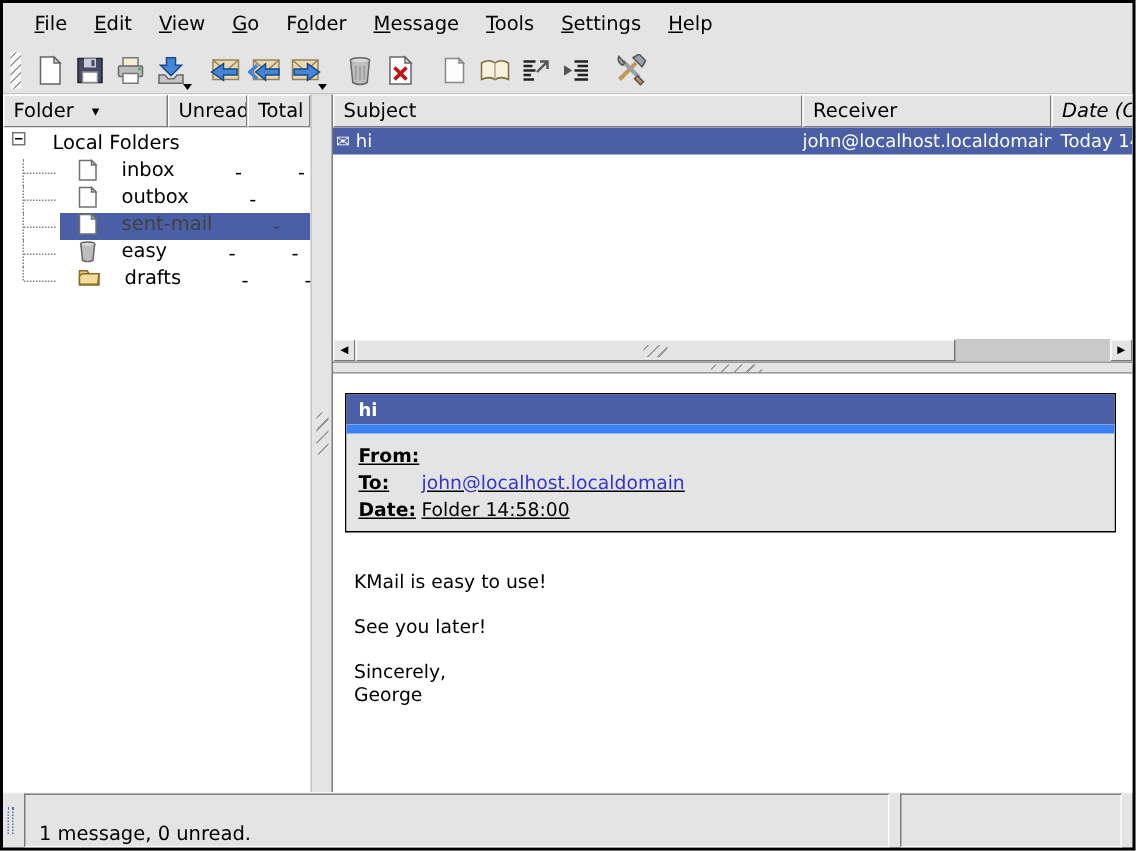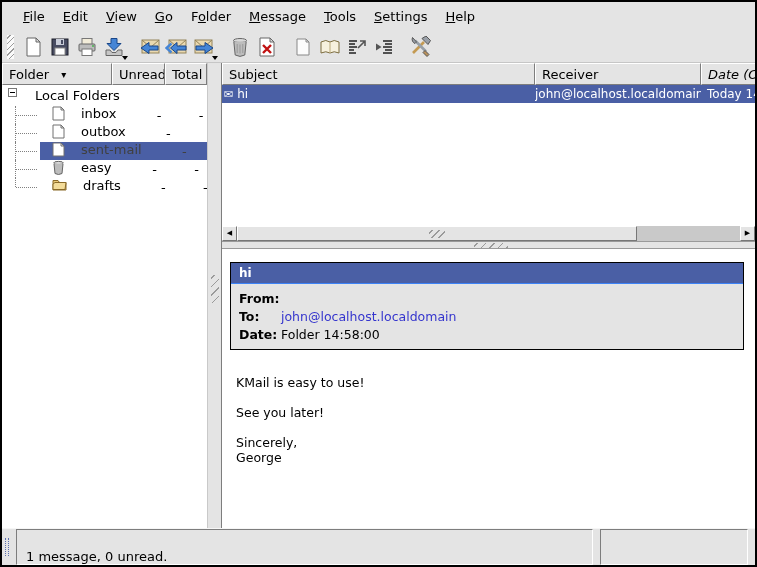--- a/index.html
+++ b/index.html
@@ -91,21 +91,21 @@
   .hsplitter { flex:0 0 8px; background:var(--chrome); border-top:1px solid #9a9a9a;
                border-bottom:1px solid #9a9a9a; position:relative; }
   .grip-h { position:absolute; left:252px; top:1px; width:34px; height:5px;
       background:repeating-linear-gradient(135deg,transparent 0 2px,#9a9a9a 2px 3px,transparent 3px 6px); }
 
   
   .preview { flex:1 1 auto; background:#fff; overflow:hidden; }
   .pv-box { margin:13px 11px 0 8px; border:1px solid #000; }
   .pv-title { height:20px; background:var(--selection); color:#fff; font-weight:bold; font-size:12px;
               display:flex; align-items:center; padding-left:8px; }
-  .pv-info { background:var(--chrome); border-top:1px solid #3b82f6; padding:5px 0 6px; }
+  .pv-info { background:var(--chrome); border-top:6px solid #3b82f6; padding:5px 0 6px;text-decoration:underline; }
   .pv-row { display:flex; min-height:18px; align-items:center; padding-left:8px; font-size:12.5px; }
   .pv-label { font-weight:bold; width:42px; flex:0 0 42px; }
   .pv-link { color:var(--link); }
   .pv-body { margin:25px 0 0 14px; font-size:12.5px; }
   .body-line { height:15px; line-height:15px; white-space:pre; }
 
   
   .statusbar { flex:0 0 28px; display:flex; align-items:center; padding:0 7px 0 3px;
                border-top:1px solid #f6f6f6; gap:7px; }
   .sbar-handle { width:4px; height:18px; border-left:1px dotted #5a6fae; border-right:1px dotted #5a6fae; }

